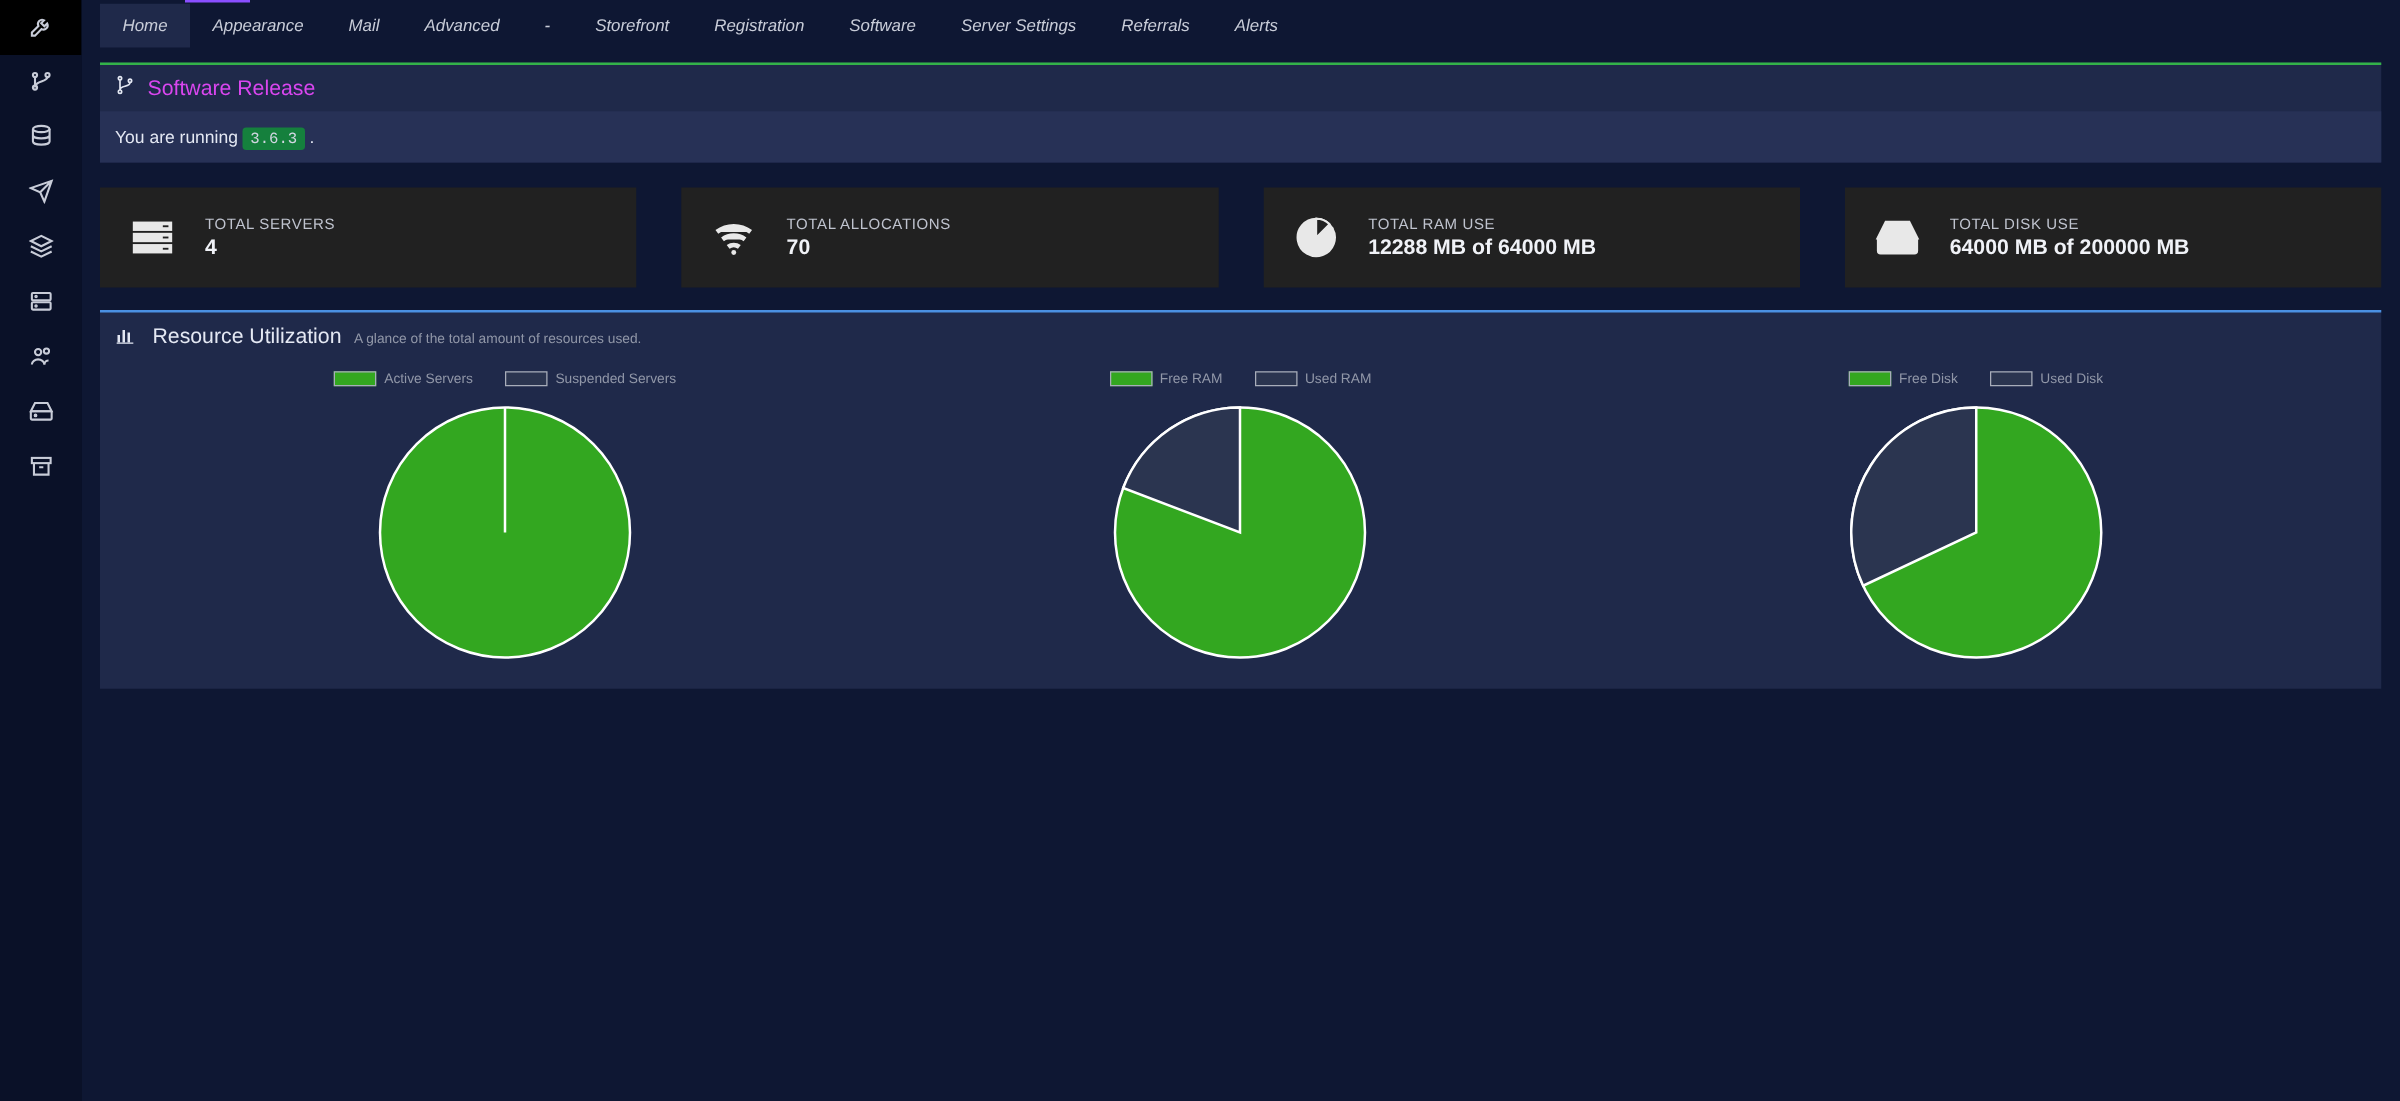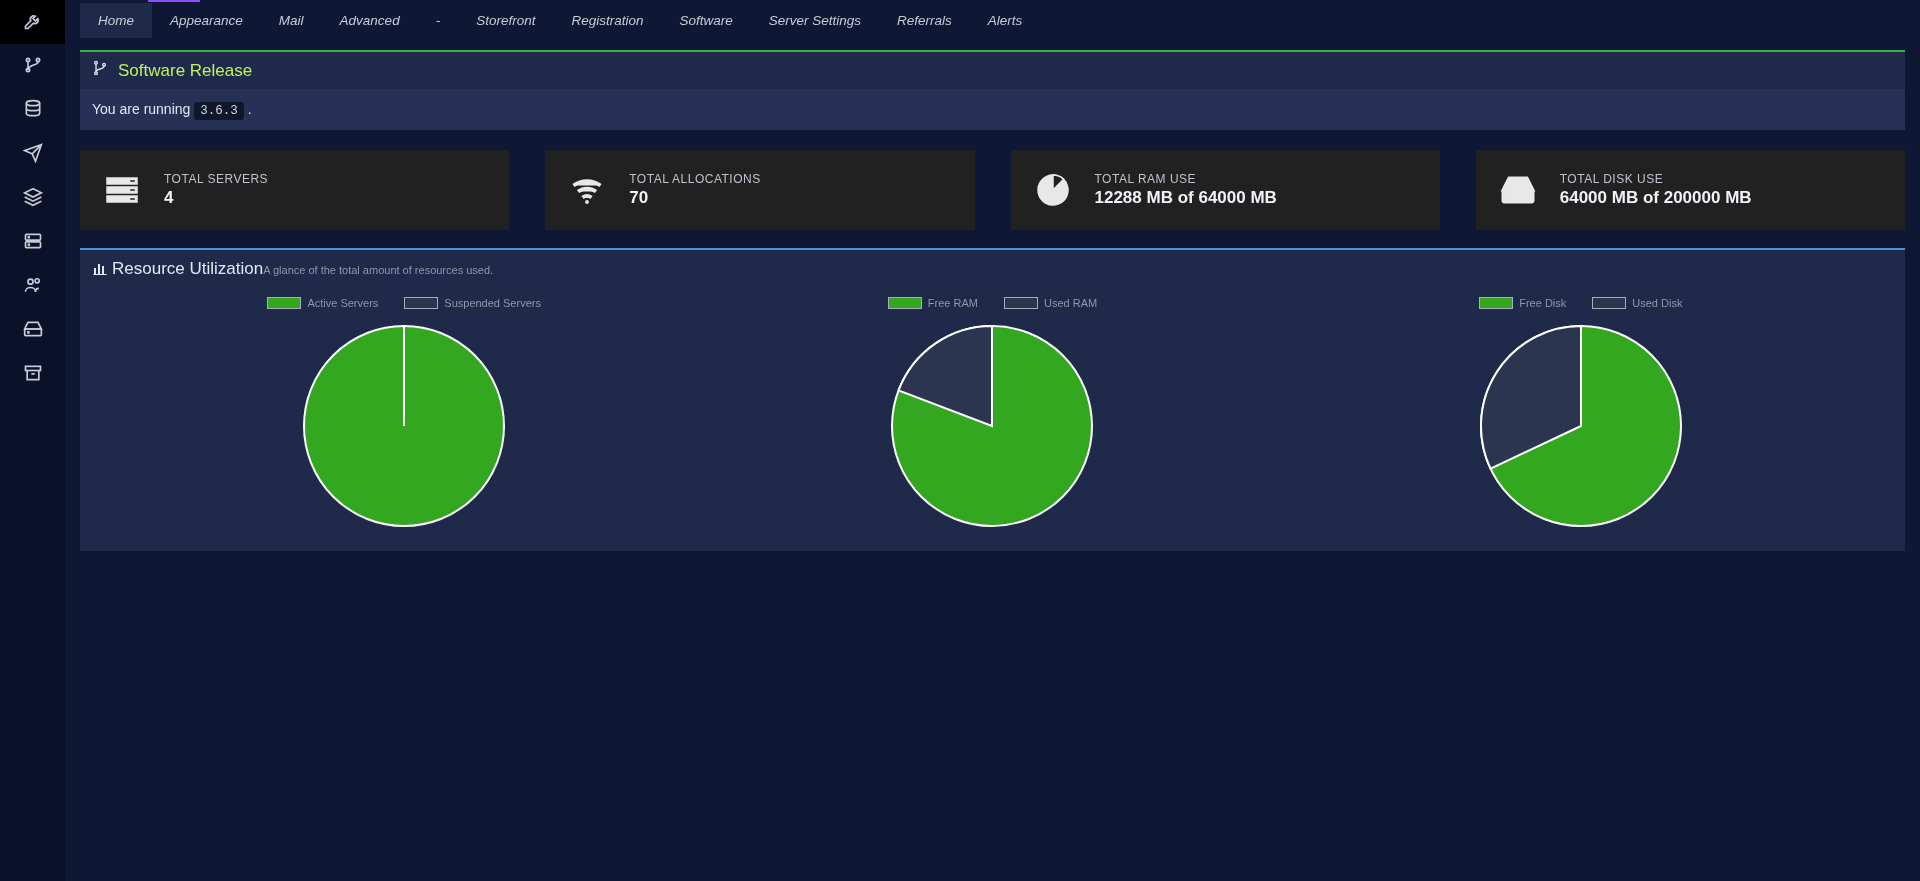--- a/index.html
+++ b/index.html
@@ -82,31 +82,31 @@
   .panel {
     background: #1f294a;
     border-top: 2px solid #33b249;
     margin-bottom: 20px;
   }
   .panel-header {
     display: flex;
     align-items: center;
     padding: 8px 12px;
     font-size: 17px;
-    color: #bef264;
+    color: #d946ef;
   }
   .panel-header svg { width: 16px; height: 16px; margin-right: 10px; stroke: #e4e8f3; fill: none; stroke-width: 2;}
   .panel-body {
     padding: 12px 12px;
     background: #273156;
     font-size: 14px;
     color: #e4e8f3;
   }
   .panel-body .version-badge {
-    background: #0f172a;
+    background: #15803d;
     padding: 2px 6px;
     border-radius: 3px;
     font-family: "Courier New", monospace;
     font-size: 12.5px;
     color: #d2d6e2;
   }
 
   
   .stats-row {
     display: flex;
@@ -143,20 +143,21 @@
   
   .panel-blue {
     background: #1f294a;
     border-top: 2px solid #4a90e2;
     padding-bottom: 20px;
   }
   .panel-blue .pb-header {
     display: flex;
     align-items: baseline;
     padding: 8px 12px;
+    gap: 10px;
   }
   .panel-blue .pb-header svg { width: 16px; height: 16px; fill: #e4e8f3; stroke: none; margin-right: 4px; position: relative; top: 2px;}
   .pb-title { font-size: 17px; color: #e4e8f3; }
   .pb-sub { font-size: 11px; color: #9197a8; }
 
   .charts-row {
     display: flex;
     justify-content: space-around;
     align-items: flex-start;
     padding: 10px 30px 0 30px;

